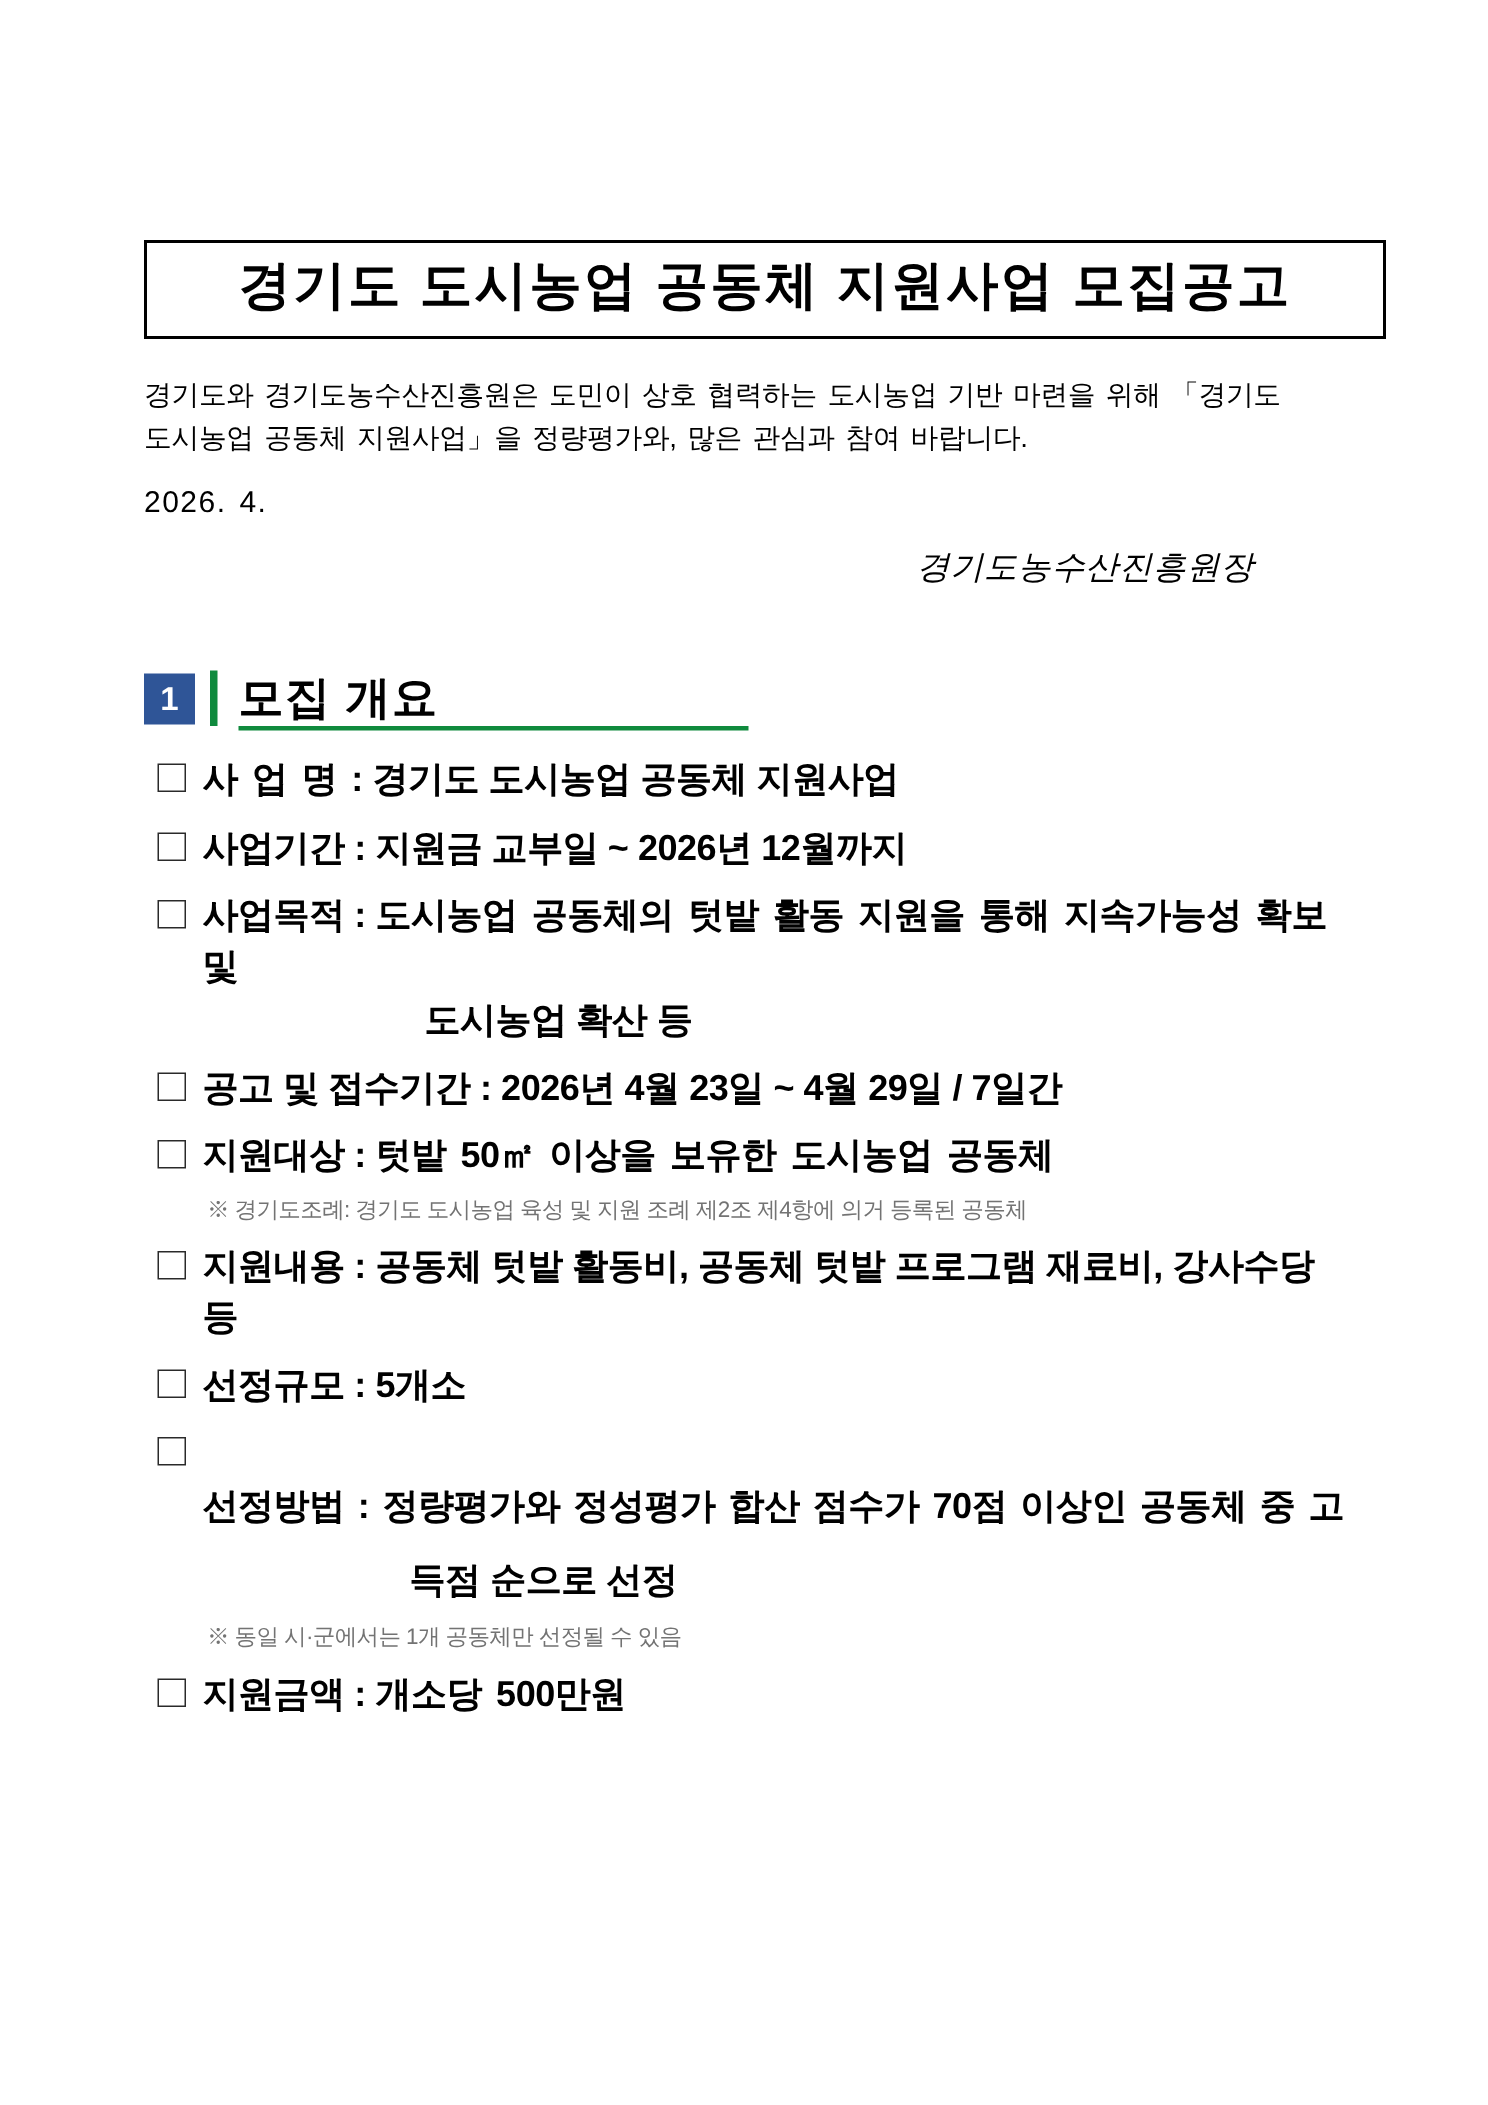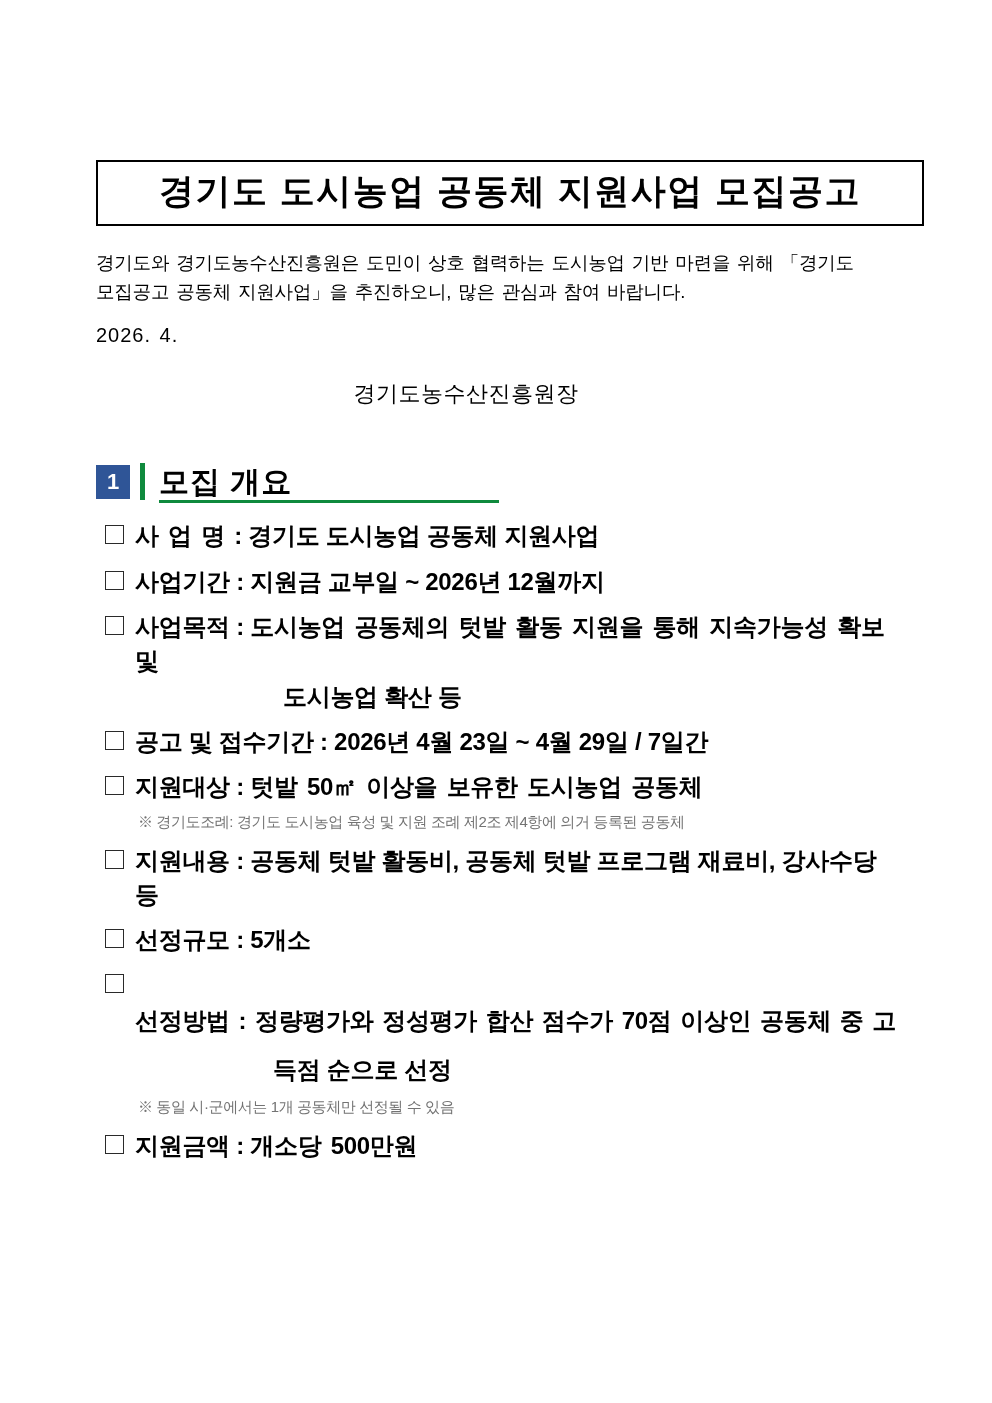--- a/index.html
+++ b/index.html
@@ -51,25 +51,26 @@
     display: block;
   }
   .date-line {
     text-align: left;
     font-size: 20px;
     margin-top: 12px;
     letter-spacing: 1px;
     padding-right: 60px;
   }
   .signer-line {
-    text-align: center;
+    text-align: right;
     font-size: 22px;
-    margin-top: 24px;
+    margin-top: 8px;
     letter-spacing: 0.5px;
     padding-right: 60px;
+    font-style: italic;
   }
 
   
   .section {
     margin: 52px 96px 0 96px;
   }
   .sec-head {
     display: flex;
     align-items: flex-end;
     gap: 0;
@@ -167,21 +168,21 @@
 <body>
 
 <div class="page">
 
   <div class="title-wrap">
     <div class="title-text">경기도 도시농업 공동체 지원사업 모집공고</div>
   </div>
 
   <div class="intro">
     <span>경기도와 경기도농수산진흥원은 도민이 상호 협력하는 도시농업 기반 마련을 위해 「경기도</span>
-    <span class="l2">모집공고 공동체 지원사업」을 추진하오니, 많은 관심과 참여 바랍니다.</span>
+    <span class="l2">도시농업 공동체 지원사업」을 정량평가와, 많은 관심과 참여 바랍니다.</span>
     <div class="date-line">2026. 4.</div>
     <div class="signer-line">경기도농수산진흥원장</div>
   </div>
 
   <div class="section">
     <div class="sec-head">
       <div class="sec-num">1</div>
       <div class="sec-bar"></div>
       <div class="sec-title-box">
         <div class="sec-title">모집 개요</div>

